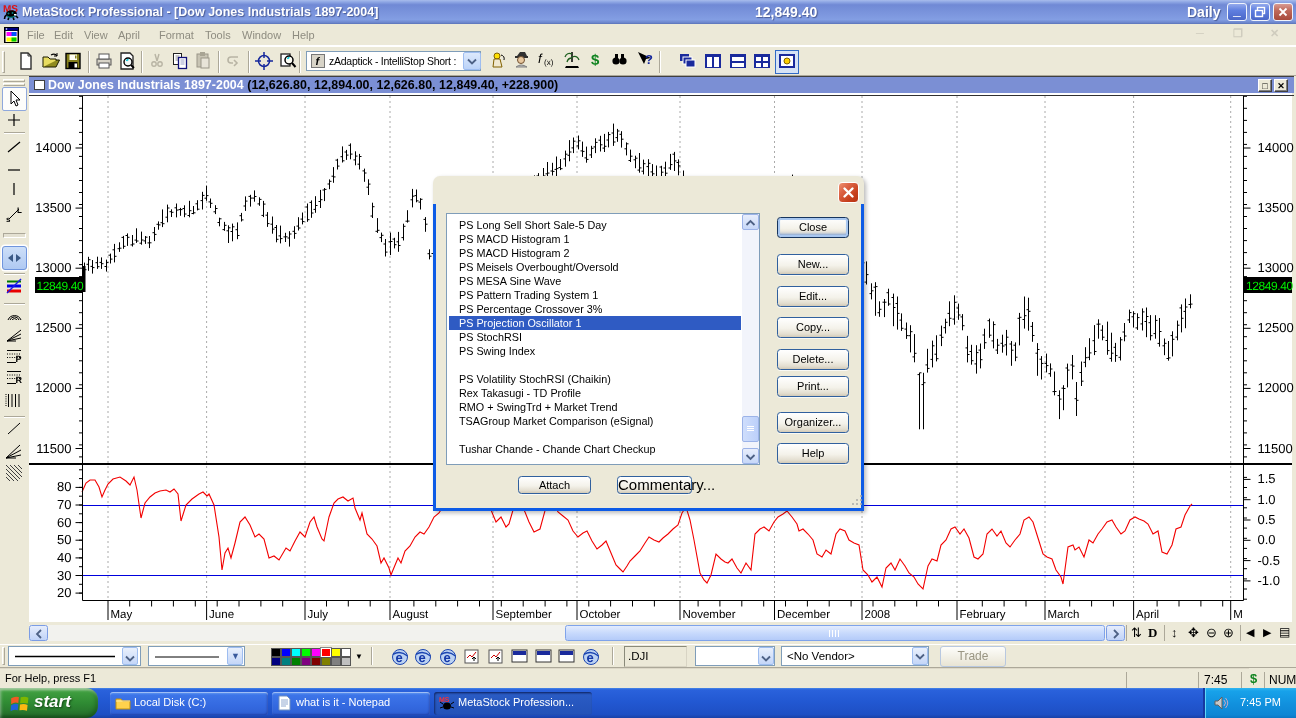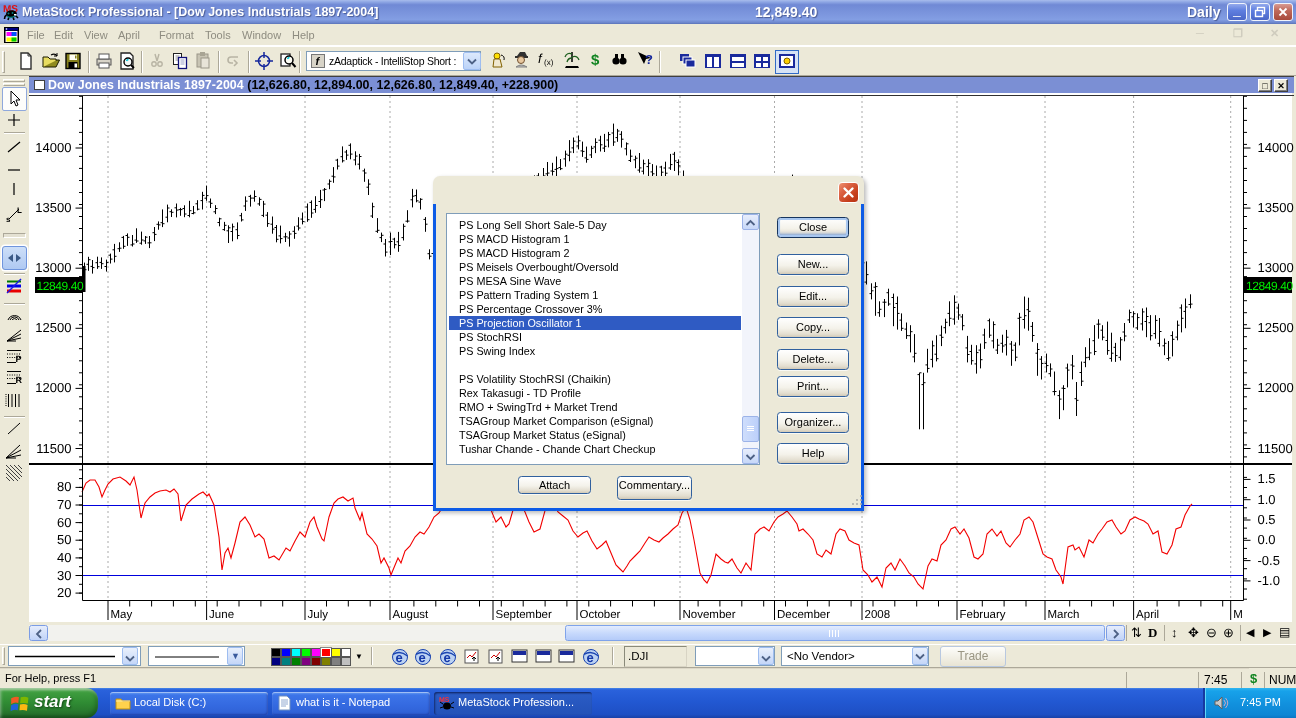--- a/index.html
+++ b/index.html
@@ -619,21 +619,20 @@
 <div class="li" style="top:60px">PS MESA Sine Wave</div>
 <div class="li" style="top:74px">PS Pattern Trading System 1</div>
 <div class="li" style="top:88px">PS Percentage Crossover 3%</div>
 <div class="li lisel" style="top:102px">PS Projection Oscillator 1</div>
 <div class="li" style="top:116px">PS StochRSI</div>
 <div class="li" style="top:130px">PS Swing Index</div>
 <div class="li" style="top:158px">PS Volatility StochRSI (Chaikin)</div>
 <div class="li" style="top:172px">Rex Takasugi - TD Profile</div>
 <div class="li" style="top:186px">RMO + SwingTrd + Market Trend</div>
 <div class="li" style="top:200px">TSAGroup Market Comparison (eSignal)</div>
-<div class="li" style="top:214px">TSAGroup Market Status (eSignal)</div>
 <div class="li" style="top:228px">Tushar Chande - Chande Chart Checkup</div>
 <div id="lsb" class="abs">
 <div class="abs lsbtn" style="top:0"><svg width="11" height="8" style="margin-top:4px">
               <path d="M1.5 6L5.5 2L9.5 6" stroke="#4d6185" stroke-width="1.8" fill="none"></path>
             </svg></div>
 <div id="lsthumb" class="abs">
             <div class="abs" style="left:4px;top:9px;width:7px;height:1px;background:#9ab5ee;border-bottom:1px solid #fff"></div>
             <div class="abs" style="left:4px;top:11px;width:7px;height:1px;background:#9ab5ee;border-bottom:1px solid #fff"></div>
             <div class="abs" style="left:4px;top:13px;width:7px;height:1px;background:#9ab5ee;border-bottom:1px solid #fff"></div>
           </div>
@@ -644,21 +643,21 @@
 </div>
 <div class="xpbtn" style="left:341px;top:13px;border-color:#17355e;box-shadow:inset 0 0 0 2px #a8c7f0, inset 0 -3px 3px #7da2de;">Close</div>
 <div class="xpbtn" style="left:341px;top:50px;">New...</div>
 <div class="xpbtn" style="left:341px;top:81.5px;">Edit...</div>
 <div class="xpbtn" style="left:341px;top:113px;">Copy...</div>
 <div class="xpbtn" style="left:341px;top:144.5px;">Delete...</div>
 <div class="xpbtn" style="left:341px;top:164px;margin-top:8px;">Print...</div>
 <div class="xpbtn" style="left:341px;top:207.5px;">Organizer...</div>
 <div class="xpbtn" style="left:341px;top:239px;">Help</div>
 <div class="xpbtn" style="left:82px;top:272px;width:73px;height:18px;line-height:16px">Attach</div>
-<div class="xpbtn" style="left:181px;top:272px;width:75px;height:24px;line-height:16px;font-size:11px">Commentary...</div>
+<div class="xpbtn" style="left:181px;top:272px;width:75px;height:18px;line-height:16px;font-size:15px">Commentary...</div>
 <svg class="abs" style="left:415px;top:290px" width="12" height="12">
         <circle cx="10" cy="10" r="1" fill="#aaa"></circle>
         <circle cx="6" cy="10" r="1" fill="#aaa"></circle>
         <circle cx="10" cy="6" r="1" fill="#aaa"></circle>
         <circle cx="2" cy="10" r="1" fill="#aaa"></circle>
         <circle cx="6" cy="6" r="1" fill="#aaa"></circle>
         <circle cx="10" cy="2" r="1" fill="#aaa"></circle>
       </svg>
 </div>
 </div>

